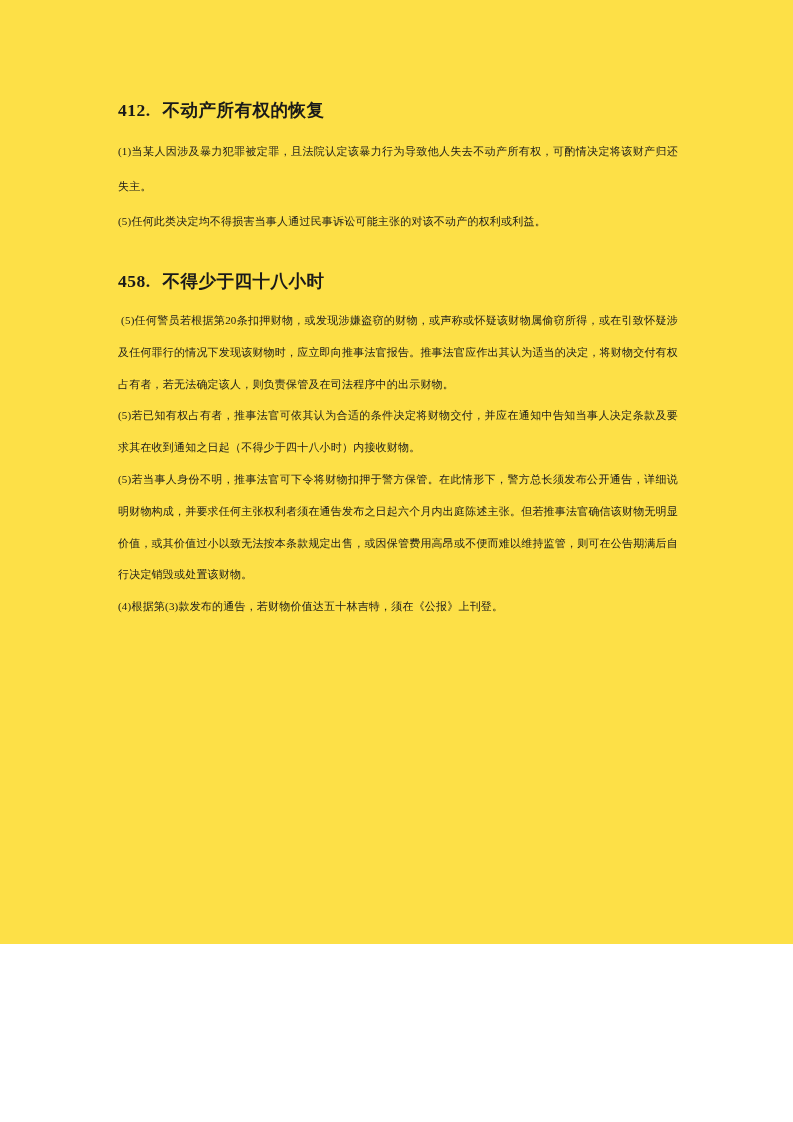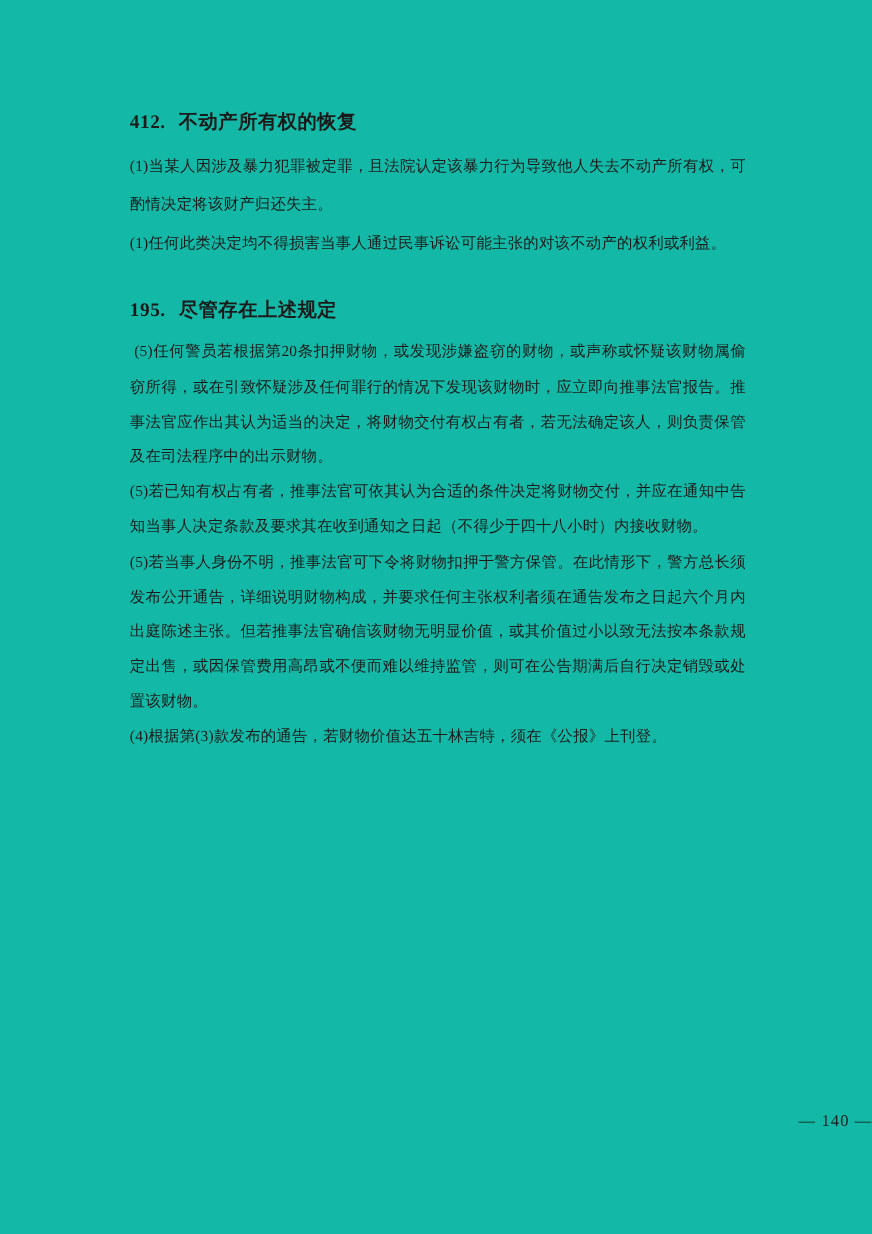--- a/index.html
+++ b/index.html
@@ -3,22 +3,22 @@
 <meta charset="utf-8">
 <style>
   html, body {
     margin: 0;
     padding: 0;
     background: #ffffff;
   }
   .page {
     position: relative;
     width: 793px;
-    height: 1122px;
-    background: #14b8a6;
+    height: 944px;
+    background: #fde047;
     color: #1a1a1a;
     font-family: "Liberation Serif", "DejaVu Serif", serif;
     overflow: hidden;
   }
   .content {
     position: absolute;
     left: 118px;
     top: 96px;
     width: 560px;
   }
@@ -28,21 +28,21 @@
     font-size: 17.5px;
     font-weight: bold;
     line-height: 28px;
     margin: 0 0 10px 0;
     letter-spacing: 0.5px;
     white-space: nowrap;
   }
   .sec-num { margin-right: 7px; }
   .para {
     margin: 0;
-    font-size: 14px;
+    font-size: 11px;
     letter-spacing: 0.2px;
     text-align: justify;
     white-space: pre-wrap;
     word-break: break-all;
   }
   .spacing-normal .para { line-height: 35px; }
   .spacing-tight  .para { line-height: 31.8px; }
   .page-footer {
     position: absolute;
     left: 0;
@@ -59,27 +59,27 @@
 
 <div class="page">
   <main class="content">
 
     <section class="section spacing-normal">
       <h2 class="heading">
         <span class="sec-num">412.</span>
         <span class="sec-title">不动产所有权的恢复</span>
       </h2>
       <p class="para">(1)当某人因涉及暴力犯罪被定罪，且法院认定该暴力行为导致他人失去不动产所有权，可酌情决定将该财产归还失主。</p>
-      <p class="para">(1)任何此类决定均不得损害当事人通过民事诉讼可能主张的对该不动产的权利或利益。</p>
+      <p class="para">(5)任何此类决定均不得损害当事人通过民事诉讼可能主张的对该不动产的权利或利益。</p>
     </section>
 
     <section class="section spacing-tight">
       <h2 class="heading">
-        <span class="sec-num">195.</span>
-        <span class="sec-title">尽管存在上述规定</span>
+        <span class="sec-num">458.</span>
+        <span class="sec-title">不得少于四十八小时</span>
       </h2>
       <p class="para"> (5)任何警员若根据第20条扣押财物，或发现涉嫌盗窃的财物，或声称或怀疑该财物属偷窃所得，或在引致怀疑涉及任何罪行的情况下发现该财物时，应立即向推事法官报告。推事法官应作出其认为适当的决定，将财物交付有权占有者，若无法确定该人，则负责保管及在司法程序中的出示财物。</p>
       <p class="para">(5)若已知有权占有者，推事法官可依其认为合适的条件决定将财物交付，并应在通知中告知当事人决定条款及要求其在收到通知之日起（不得少于四十八小时）内接收财物。</p>
       <p class="para">(5)若当事人身份不明，推事法官可下令将财物扣押于警方保管。在此情形下，警方总长须发布公开通告，详细说明财物构成，并要求任何主张权利者须在通告发布之日起六个月内出庭陈述主张。但若推事法官确信该财物无明显价值，或其价值过小以致无法按本条款规定出售，或因保管费用高昂或不便而难以维持监管，则可在公告期满后自行决定销毁或处置该财物。</p>
       <p class="para">(4)根据第(3)款发布的通告，若财物价值达五十林吉特，须在《公报》上刊登。</p>
     </section>
 
 
   </main>
 

